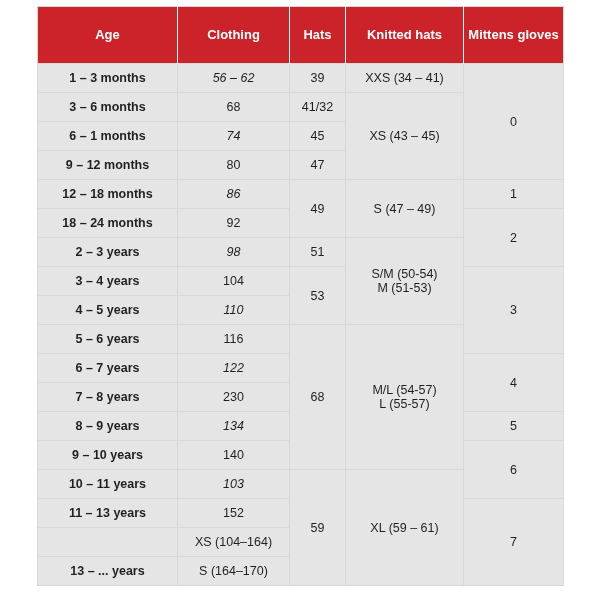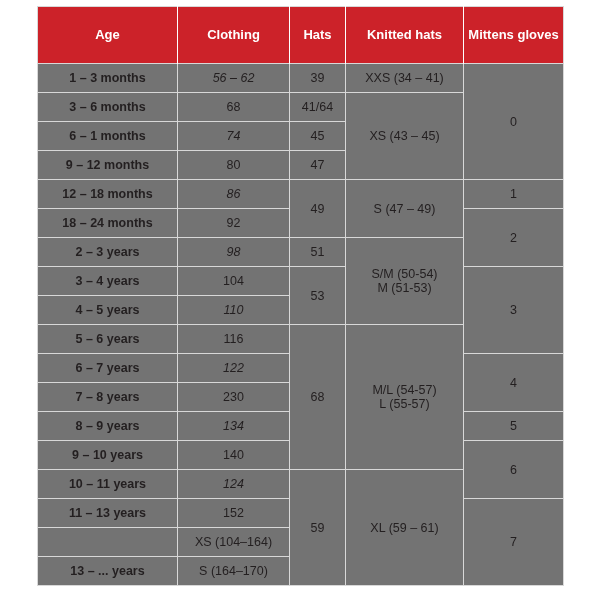--- a/index.html
+++ b/index.html
@@ -40,21 +40,21 @@
     line-height: 1.15;
   }
   table.size-table th:last-child { border-right: none; }
   table.size-table td {
     font-size: 12.5px;
     text-align: center;
     vertical-align: middle;
     border: 1px solid #d8d8d8;
     height: 28px;
     padding: 0 2px;
-    background: #737373;
+    background: #e5e5e5;
   }
   td.age {
     font-weight: bold;
     text-align: left;
     padding-left: 12px;
     font-size: 12.5px;
   }
   td.shade { background: #dddddd; font-style: italic; }
   td.plain { background: #ffffff; }
   .col-age { width: 140px; }
@@ -88,21 +88,21 @@
         <tr>
           <td class="age plain">1 – 3 months</td>
           <td class="shade">56 – 62</td>
           <td rowspan="1" class="plain">39</td>
           <td rowspan="1" class="plain">XXS (34 – 41)</td>
           <td rowspan="4" class="plain">0</td>
         </tr>
         <tr>
           <td class="age plain">3 – 6 months</td>
           <td class="plain">68</td>
-          <td rowspan="1" class="plain">41/64</td>
+          <td rowspan="1" class="plain">41/32</td>
           <td rowspan="3" class="plain">XS (43 – 45)</td>
         </tr>
         <tr>
           <td class="age plain">6 – 1 months</td>
           <td class="shade">74</td>
           <td rowspan="1" class="plain">45</td>
         </tr>
         <tr>
           <td class="age plain">9 – 12 months</td>
           <td class="plain">80</td>
@@ -156,21 +156,21 @@
           <td class="shade">134</td>
           <td rowspan="1" class="plain">5</td>
         </tr>
         <tr>
           <td class="age plain">9 – 10 years</td>
           <td class="plain">140</td>
           <td rowspan="2" class="plain">6</td>
         </tr>
         <tr>
           <td class="age plain">10 – 11 years</td>
-          <td class="shade">124</td>
+          <td class="shade">103</td>
           <td rowspan="4" class="plain">59</td>
           <td rowspan="4" class="plain">XL (59 – 61)</td>
         </tr>
         <tr>
           <td class="age plain">11 – 13 years</td>
           <td class="plain">152</td>
           <td rowspan="3" class="plain">7</td>
         </tr>
         <tr>
           <td class="age plain"></td>

